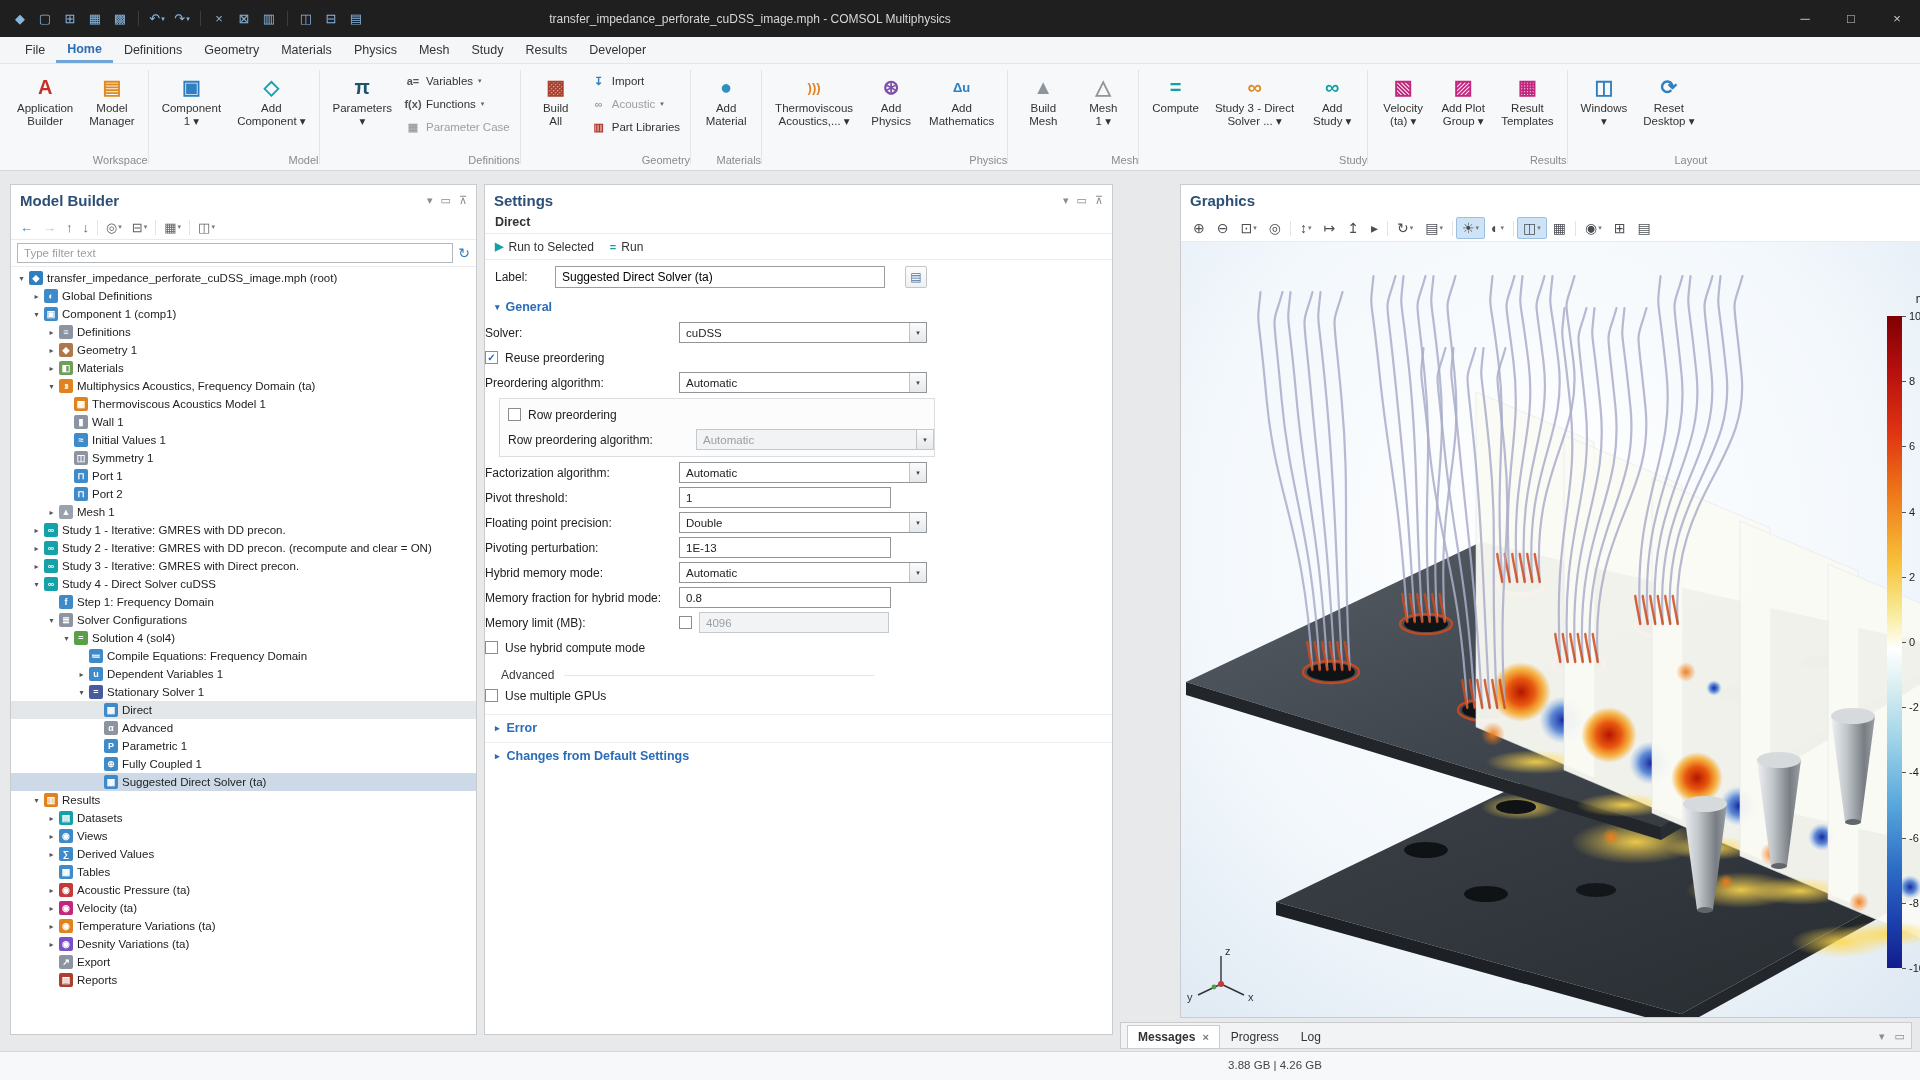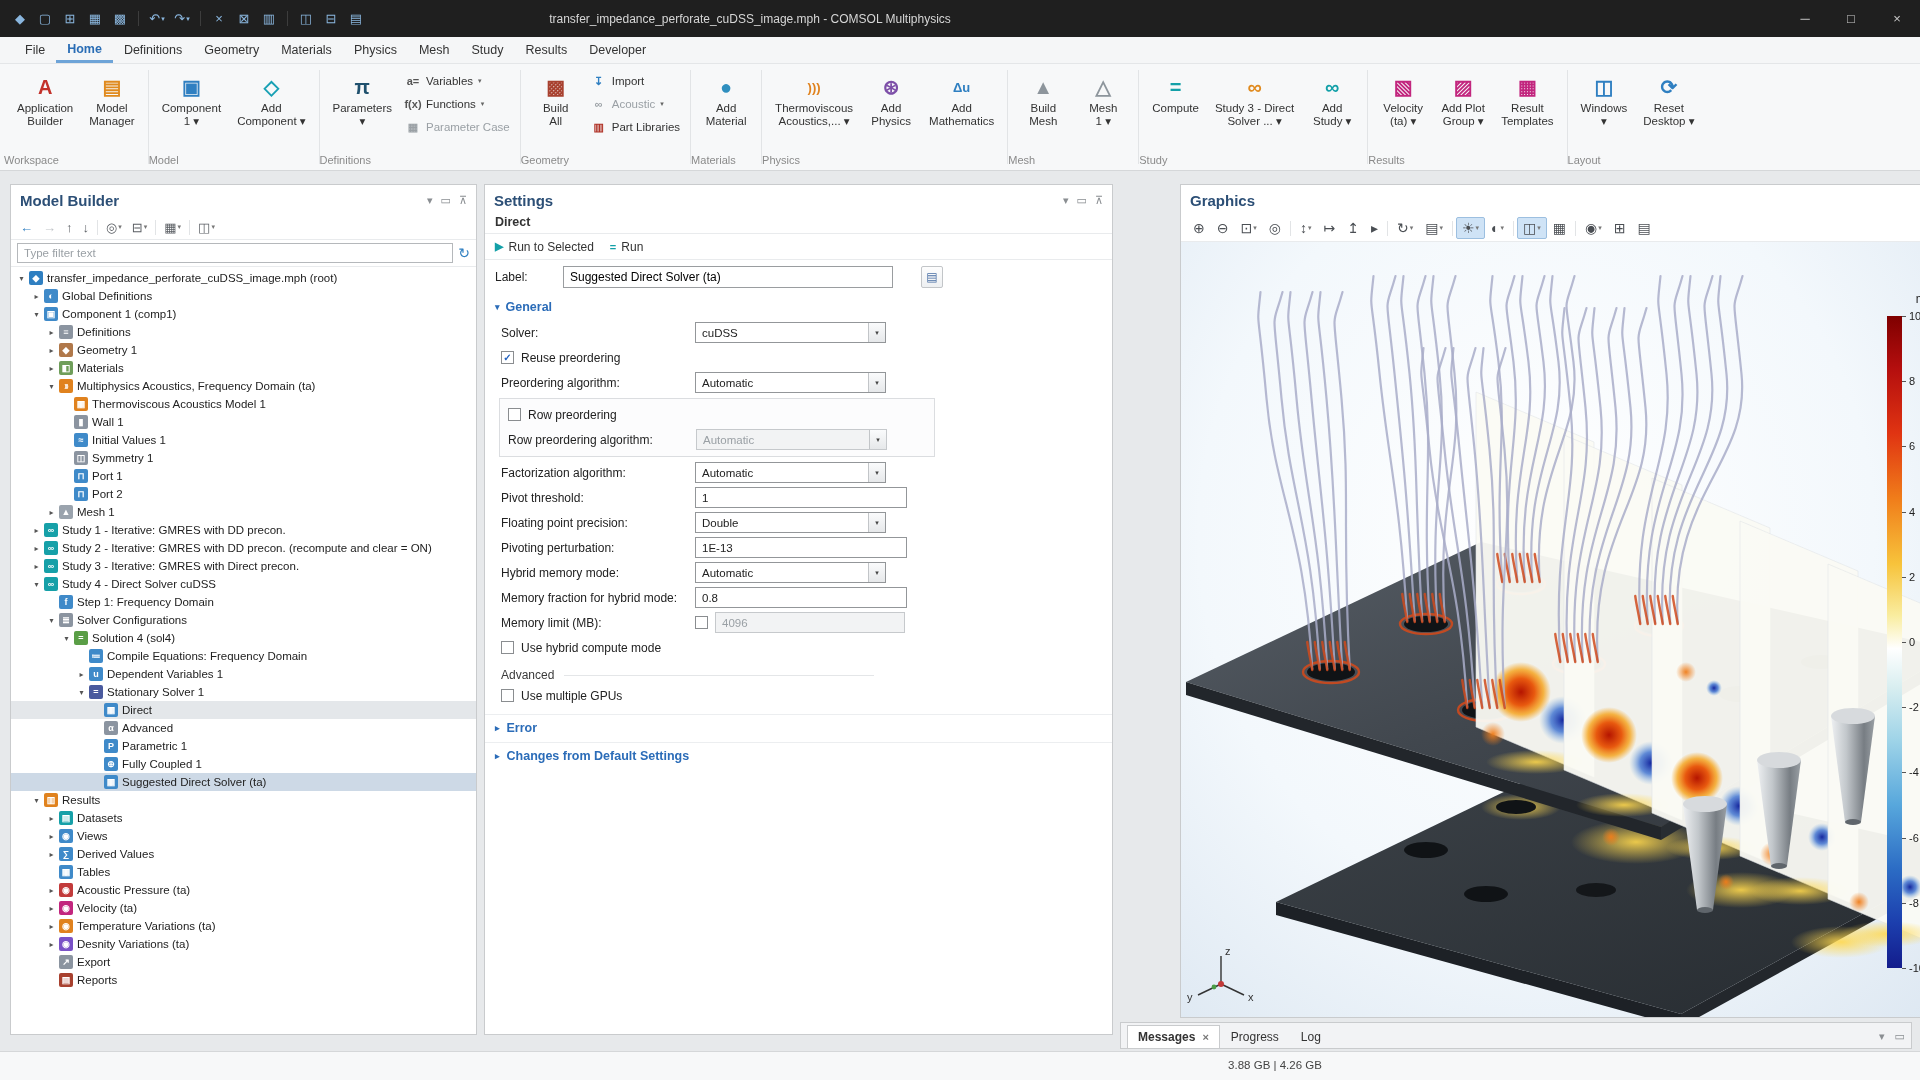--- a/index.html
+++ b/index.html
@@ -19,21 +19,21 @@
   
   .menubar{position:absolute;left:0;top:37px;width:1920px;height:27px;background:#f5f6f7;border-bottom:1px solid #e4e6e8;display:flex;align-items:stretch;padding-left:14px;z-index:49}
   .mitem{display:flex;align-items:center;padding:0 11px;font-size:12.5px;color:#333}
   .mitem.active{color:#2a6db5;border-bottom:3px solid #6ea4d8;font-weight:700}
   .help-btn{position:absolute;right:10px;top:4px;width:22px;height:19px;background:#3e8ede;color:#fff;border-radius:3px;display:flex;align-items:center;justify-content:center;font-weight:700;font-size:12px}
 
   
   .ribbon{position:absolute;left:0;top:64px;width:1920px;height:107px;background:#f7f8f9;border-bottom:1px solid #d5d7d9;display:flex;align-items:stretch;padding:0 4px;z-index:48;overflow:hidden}
   .rgroup{display:flex;flex-direction:column}
   .ritems{flex:1;display:flex;align-items:flex-start;padding:5px 6px 0 6px;gap:2px}
-  .rglabel{text-align:left;font-size:11px;color:#8a8a8a;padding:1px 0 4px}
+  .rglabel{text-align:right;font-size:11px;color:#8a8a8a;padding:1px 0 4px}
   .rsep{width:1px;background:#e2e4e6;margin:6px 0}
   .rlarge{min-width:58px;display:flex;flex-direction:column;align-items:center;padding:3px 7px;border-radius:3px}
   .rico{height:30px;display:flex;align-items:center;justify-content:center;font-size:20px;font-weight:700}
   .rico.multi{font-size:13px}
   .rllabel{text-align:center;font-size:11.5px;line-height:13px;color:#333;white-space:nowrap}
   .rstack{display:flex;flex-direction:column;justify-content:flex-start;gap:3px;padding:2px 4px}
   .rsmall{display:flex;align-items:center;gap:5px;height:20px;white-space:nowrap}
   .rsico{width:16px;display:inline-flex;justify-content:center;font-size:11px;font-weight:700}
   .rslabel{font-size:11.5px;color:#333}
   .rcaret{font-size:7px;color:#666}
@@ -67,31 +67,31 @@
   .trow.hl{background:#e4e7ea}
   .texp{width:13px;flex:none;font-size:8px;color:#555;text-align:center}
   .tic{width:14px;height:14px;border-radius:2px;color:#fff;display:inline-flex;align-items:center;justify-content:center;font-size:9px;font-weight:700;margin:0 4px 0 1px;flex:none;line-height:1}
   .tic.small{font-size:6px;letter-spacing:-1px}
 
   
   .sub{padding:0 10px 4px 10px;font-size:12.5px;font-weight:700;color:#333}
   .runbar{height:27px;display:flex;align-items:center;gap:16px;padding:0 10px;border-top:1px solid #e9ebed;border-bottom:1px solid #e9ebed}
   .runitem{display:flex;align-items:center;gap:5px;color:#333;font-size:12px}
   .runico{color:#13a0a8;font-weight:700;font-size:11px}
-  .labelrow{display:flex;align-items:center;height:34px;padding:0 10px;gap:24px}
+  .labelrow{display:flex;align-items:center;height:34px;padding:0 10px;gap:16px}
   .labelrow .ltxt{width:44px}
   .labelrow input{flex:0 0 330px;height:22px;border:1px solid #9a9da0;padding:0 6px;font:inherit}
   .editbtn{width:22px;height:22px;border:1px solid #c2c5c8;background:linear-gradient(#fdfdfd,#eef0f2);display:flex;align-items:center;justify-content:center;color:#4a6fa5;font-size:12px;border-radius:2px;margin-left:4px}
   .sechead{display:flex;align-items:center;gap:6px;height:26px;padding-left:10px;color:#2b6cb8;font-size:12.5px;font-weight:700}
   .sechev{font-size:9px}
   .secrow{display:flex;align-items:center;gap:7px;height:26px;padding-left:10px;border-top:1px solid #eceef0;color:#2b6cb8;font-size:12.5px;font-weight:700;margin-top:2px}
   #settings-body{padding:0 0 4px 0}
-  .fieldrow{display:flex;align-items:center;min-height:25px;padding-left:16px}
+  .fieldrow{display:flex;align-items:center;min-height:25px;padding-left:0}
   .flabel{width:194px;color:#222;flex:none}
-  .combo{position:relative;width:191px;height:21px;border:1px solid #939699;background:#fff;display:flex;align-items:center;padding:0 20px 0 6px;font-size:11.5px;color:#222}
+  .combo{position:relative;width:248px;height:21px;border:1px solid #939699;background:#fff;display:flex;align-items:center;padding:0 20px 0 6px;font-size:11.5px;color:#222}
   .combo .cc{position:absolute;right:0;top:0;bottom:0;width:17px;background:linear-gradient(#fafbfc,#e6e8ea);border-left:1px solid #c2c5c8;display:flex;align-items:center;justify-content:center;color:#444;font-size:7px}
   .combo.dis{background:#f2f3f4;color:#9aa0a5;border-color:#c6c9cc}
   .tinput{width:212px;height:21px;border:1px solid #939699;padding:0 6px;font:inherit;font-size:11.5px;color:#222;background:#fff}
   .tinput.dis{background:#f2f3f4;color:#9aa0a5;border-color:#c6c9cc}
   .tinput.short{width:190px}
   .cb{width:13px;height:13px;border:1px solid #8a8d90;background:#fff;display:inline-flex;align-items:center;justify-content:center;font-size:10px;color:#1f5fbf;font-weight:700;flex:none}
   .chklabel{margin-left:7px}
   .cbgap{margin-right:7px}
   .sbox{border:1px solid #dbdde0;background:#fcfcfd;margin:3px 0 3px 14px;padding:3px 0 4px 0;width:436px}
   .sbox .fieldrow{padding-left:8px}

